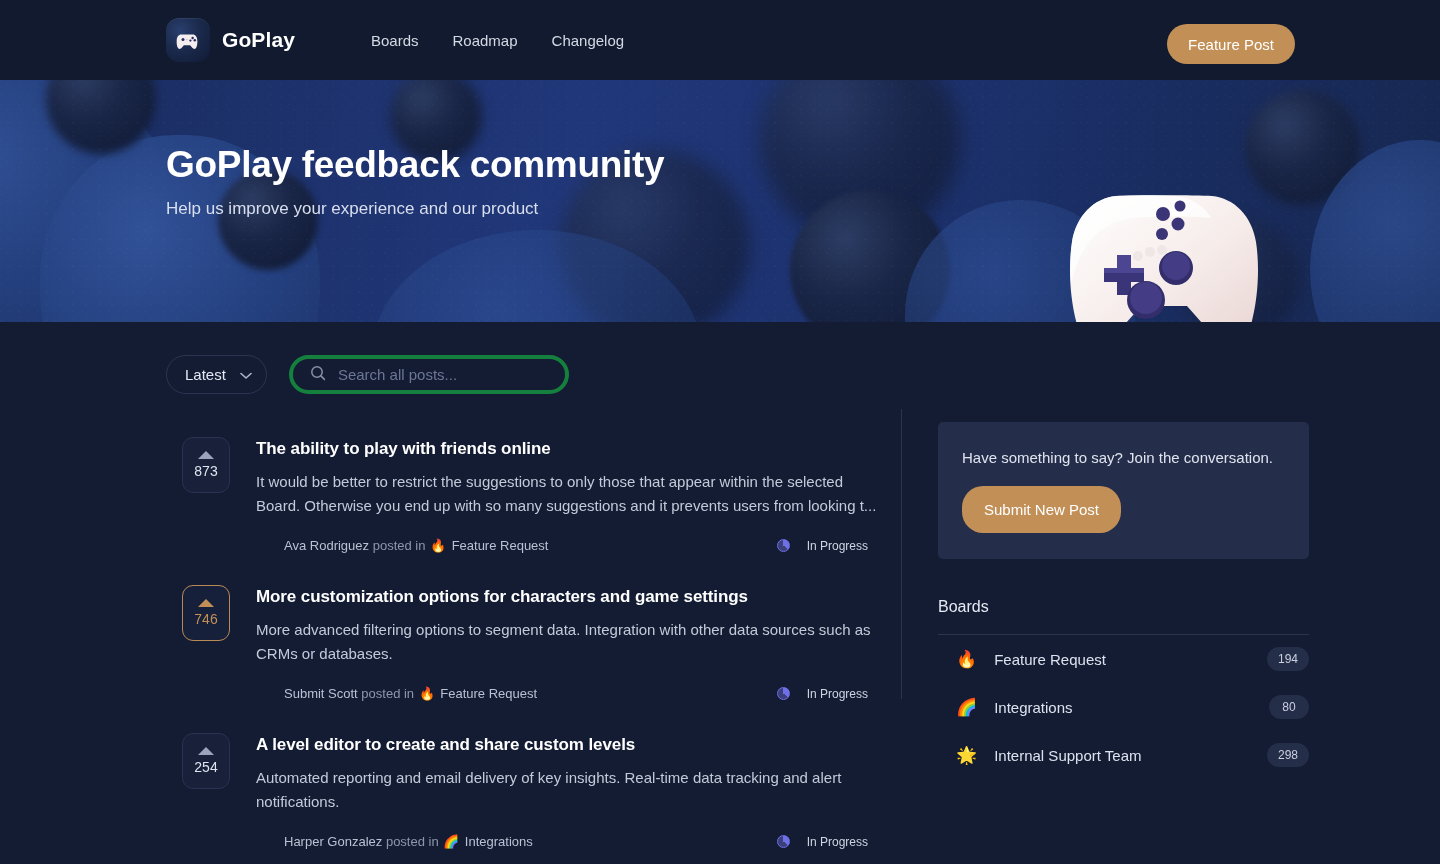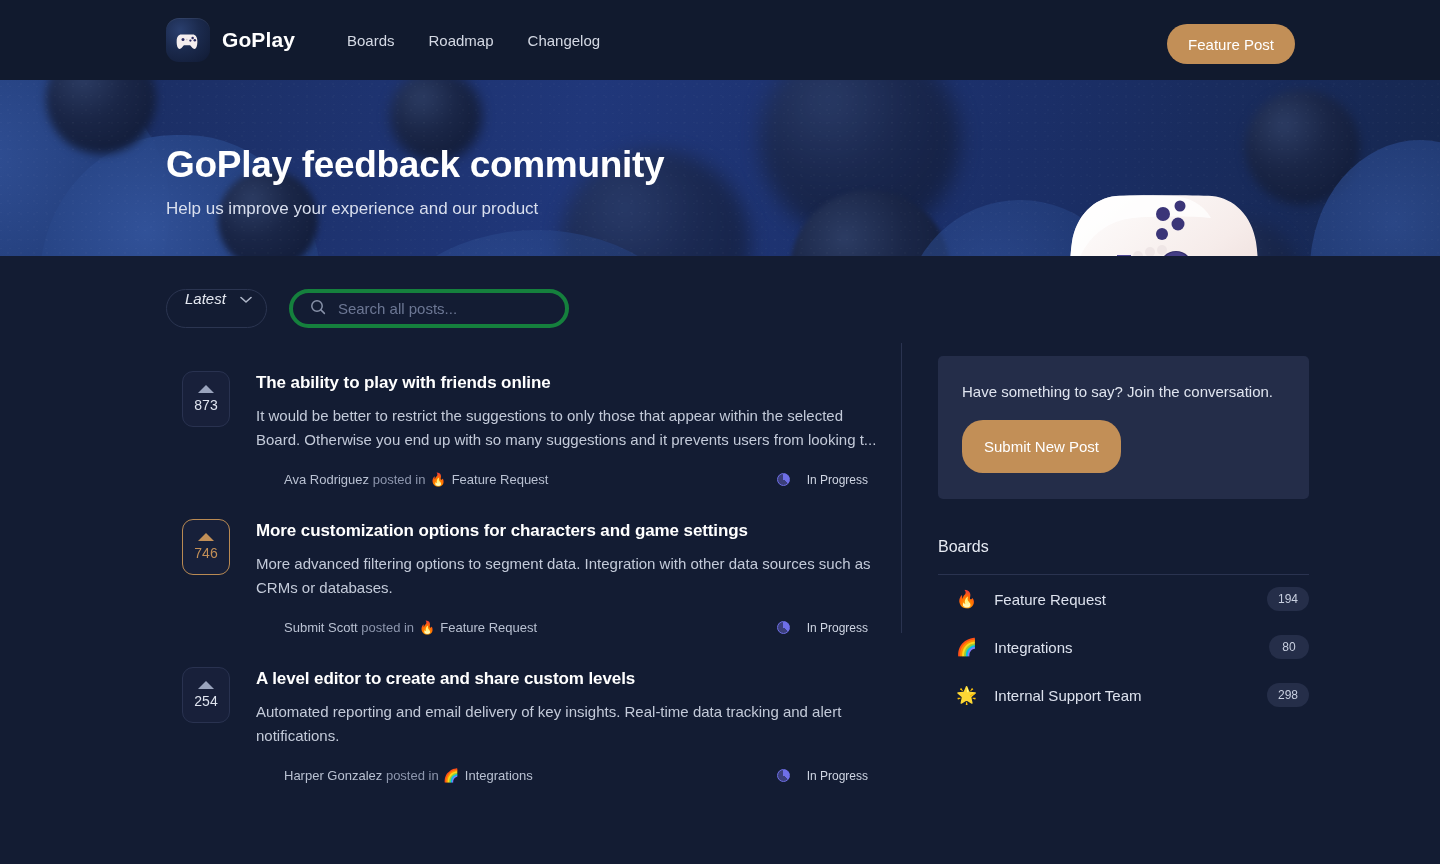--- a/index.html
+++ b/index.html
@@ -9,21 +9,21 @@
     font-family:"Liberation Sans", sans-serif;
     overflow:hidden;
     -webkit-font-smoothing:antialiased;
   }
 
   
   .header {
     height:80px; width:100%;
     background:#111a2e;
     display:flex; align-items:center;
-    position:relative; z-index:10;
+    position:relative; z-index:10;gap:24px;
   }
   .brand { display:flex; align-items:center; gap:12px; margin-left:166px; }
   .logo-mark {
     width:44px; height:44px; border-radius:13px;
     background:radial-gradient(circle at 32% 28%, #2a3f6e 0%, #1b2a4d 45%, #101a33 100%);
     display:flex; align-items:center; justify-content:center;
     box-shadow:inset 0 1px 0 rgba(255,255,255,.07);
     overflow:hidden;
   }
   .brand-name { font-size:21px; font-weight:700; color:#fff; letter-spacing:.1px; }
@@ -35,21 +35,21 @@
   .submit-post-btn {
     position:absolute; right:145px; top:24px;
     height:40px; padding:0 21px; border:none; border-radius:20px;
     background:#c28f57; color:#fff; font-size:15px; font-weight:400;
     font-family:"Liberation Sans", sans-serif; cursor:pointer;
     display:flex; align-items:center;
   }
 
   
   .hero {
-    position:relative; width:100%; height:176px;
+    position:relative; width:100%; height:242px;
     background:linear-gradient(105deg,#1a2c5e 0%,#20377a 40%,#1b2f68 70%,#16274f 100%);
     overflow:hidden;
   }
   .hero-inner { position:relative; z-index:5; padding-left:166px; padding-top:64px; }
   .hero-title { font-size:37px; font-weight:700; color:#fff; letter-spacing:-.3px; }
   .hero-sub { font-size:17px; color:#d9dfee; margin-top:13px; font-weight:400; }
 
   
   .shp { position:absolute; border-radius:50%; }
   .sphere-dark {
@@ -69,23 +69,22 @@
 
   
   .controller-wrap { position:absolute; right:166px; top:92px; width:220px; height:215px; z-index:4; }
 
   
   .toolbar { display:flex; align-items:center; gap:22px; padding:33px 0 0 166px; }
   .sort-select {
     height:39px; padding:0 14px 0 18px; border-radius:20px;
     border:1px solid #2b3category; border:1px solid #2b3551;
     background:transparent; color:#e4e8f1; font-size:15px;
-    display:flex; gap:14px; cursor:pointer;
+    display:flex; align-items:center; gap:14px; cursor:pointer;
     font-family:"Liberation Sans", sans-serif;
-    font-style:italic;
   }
   .search-box {
     width:280px; height:39px; border-radius:20px;
     border:4px solid #15803d; background:transparent;
     display:flex; align-items:center; gap:12px; padding:0 17px; cursor:text;
   }
   .search-box input {
     flex:1; background:transparent; border:none; outline:none;
     color:#e4e8f1; font-size:15px; font-family:"Liberation Sans", sans-serif;
   }
@@ -129,21 +128,21 @@
     background:conic-gradient(#6f6fe8 0deg 130deg, #3b3f7a 130deg 360deg);
     border:1px solid #6f6fe8;
   }
 
   
   .cta-card {
     background:#242d49; border-radius:5px; padding:27px 24px 26px 24px;
   }
   .cta-text { font-size:15px; color:#dfe4ef; }
   .cta-btn {
-    margin-top:20px; height:53px; padding:12px 22px; border:none; border-radius:21px;
+    margin-top:20px; height:47px; padding:12px 22px; border:none; border-radius:21px;
     background:#c28f57; color:#fff; font-size:15px; cursor:pointer;
     font-family:"Liberation Sans", sans-serif;
   }
   .boards-title { font-size:16px; color:#e6eaf3; margin-top:39px; font-weight:400; }
   .boards-rule { height:1px; background:#2a3350; margin-top:18px; }
   .board-row {
     display:flex; align-items:center; justify-content:space-between;
     padding:12px 0 12px 18px; cursor:pointer;
   }
   .board-left { display:flex; align-items:center; gap:17px; }

